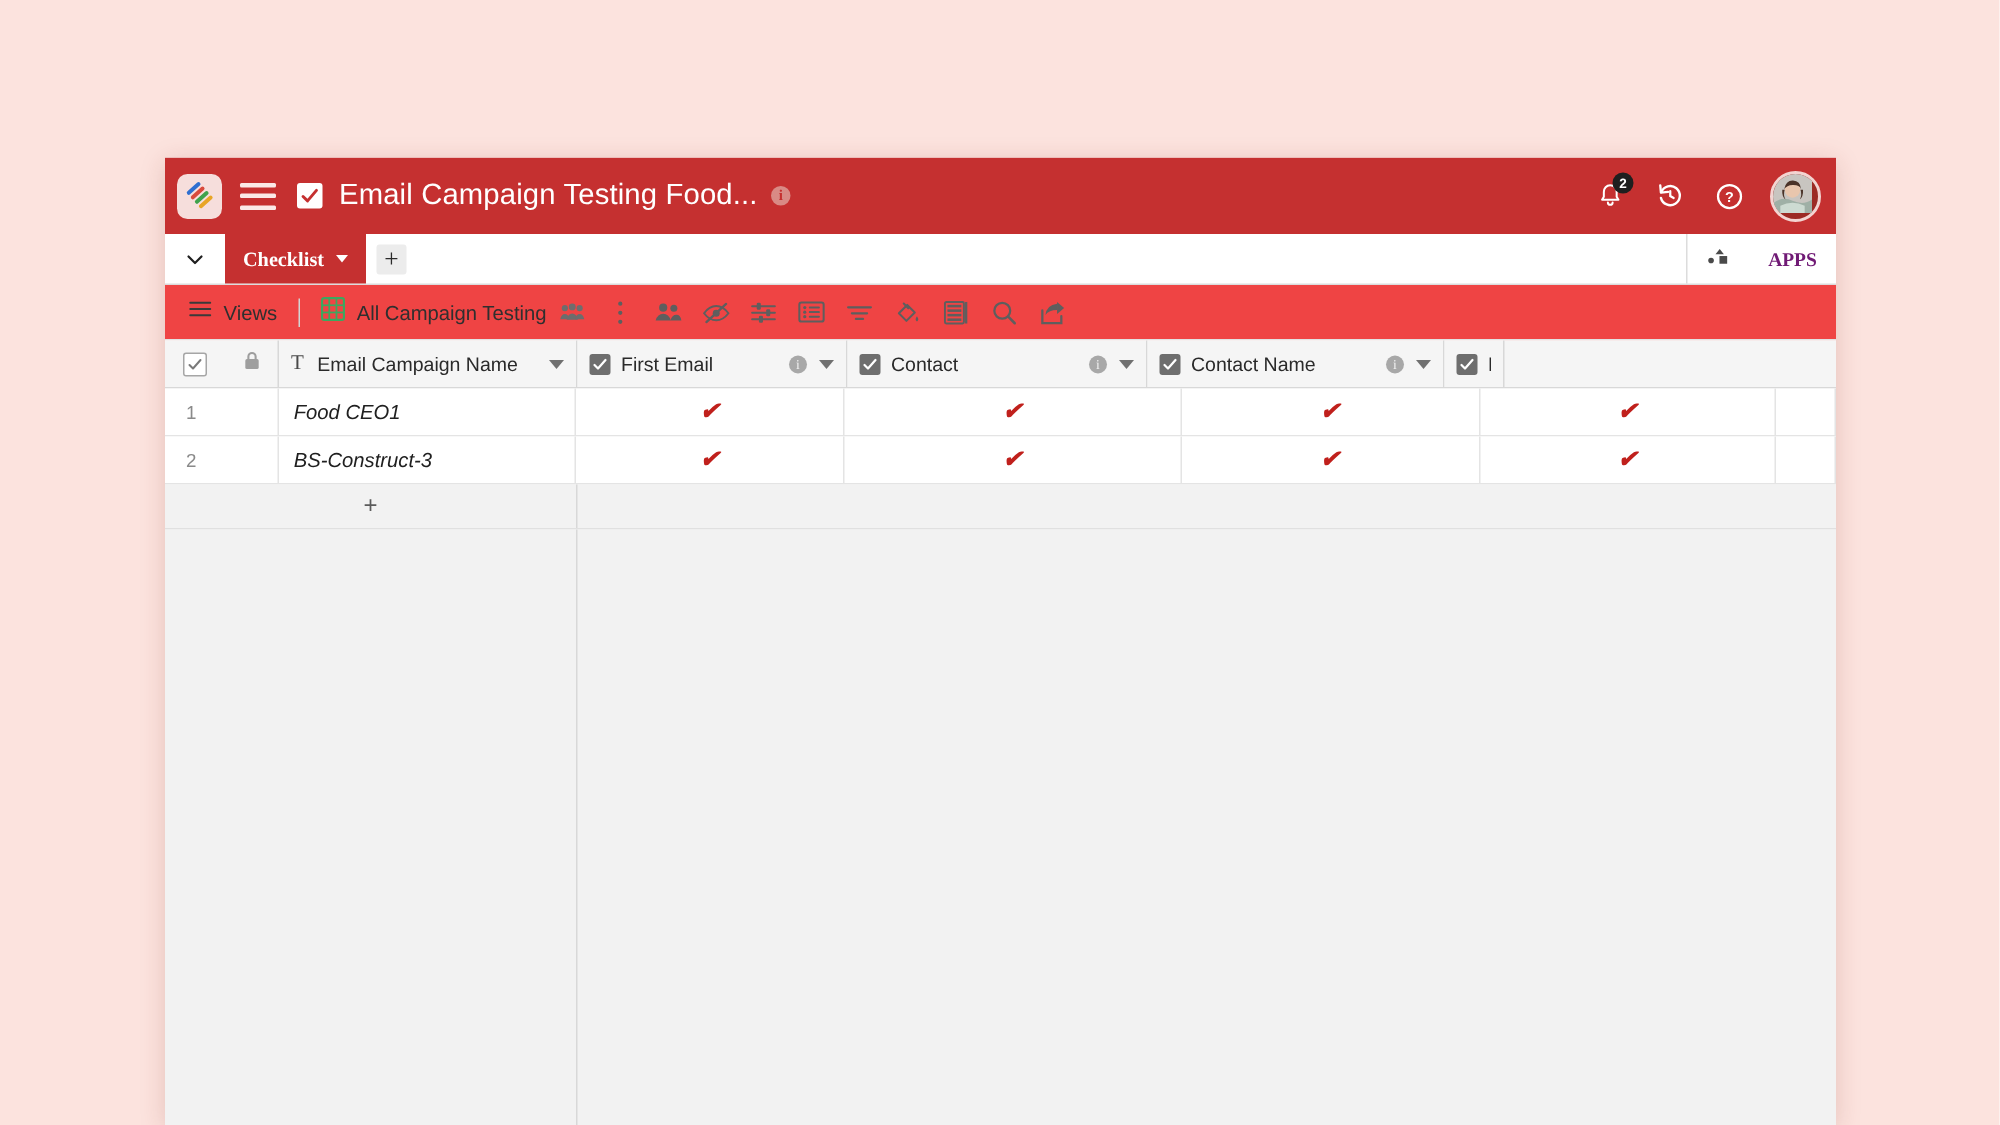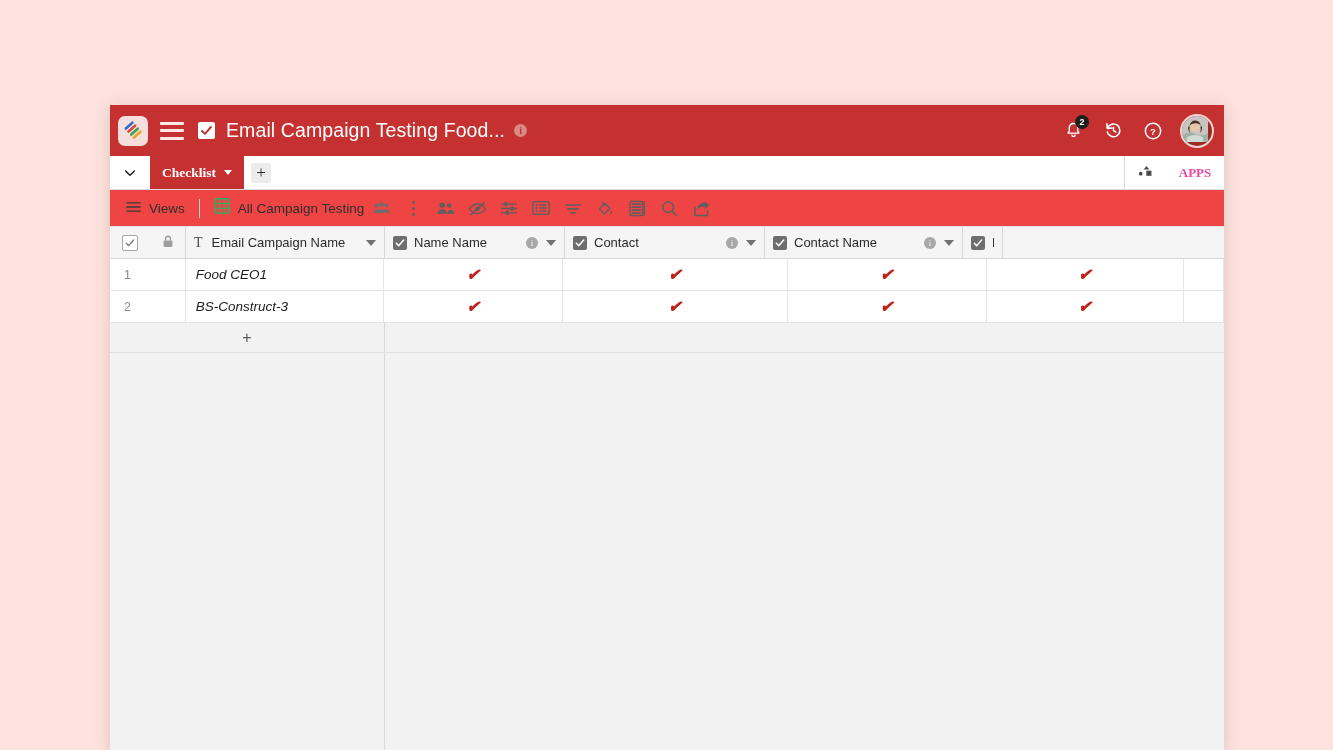--- a/index.html
+++ b/index.html
@@ -154,21 +154,21 @@
     display: flex; align-items: center; justify-content: center;
     font-size: 17px; color: #2b2b2b; line-height: 1;
   }
   #tab-fill { flex: 1 1 auto; border-right: 1px solid #dcdcdc; }
   #apps-button {
     width: 99px;
     display: flex; align-items: center; justify-content: center;
     gap: 25px;
     font-size: 13px;
     font-weight: bold;
-    color: #ec4899;
+    color: #701a75;
     cursor: pointer;
   }
 
   
   #toolbar {
     height: 37px;
     background: #ef4444;
     display: flex;
     align-items: center;
     padding-left: 16px;
@@ -588,21 +588,21 @@
         <span class="spacer"></span>
         <span class="dd-caret"></span>
       </div>
 
       <div class="hcell" style="width:180px">
         <span class="chk-head">
           <svg width="10" height="10" viewBox="0 0 12 12" aria-hidden="true">
             <path d="M1.6 6.4 L4.4 9.2 L10.4 2.4" stroke="#ffffff" stroke-width="1.8" fill="none" stroke-linecap="round" stroke-linejoin="round"></path>
           </svg>
         </span>
-        <span class="htext">Name Name</span>
+        <span class="htext">First Email</span>
         <span class="spacer"></span>
         <span class="info-i">i</span>
         <span class="dd-caret"></span>
       </div>
 
 
       <div class="hcell" style="width:200px">
         <span class="chk-head">
           <svg width="10" height="10" viewBox="0 0 12 12" aria-hidden="true">
             <path d="M1.6 6.4 L4.4 9.2 L10.4 2.4" stroke="#ffffff" stroke-width="1.8" fill="none" stroke-linecap="round" stroke-linejoin="round"></path>

